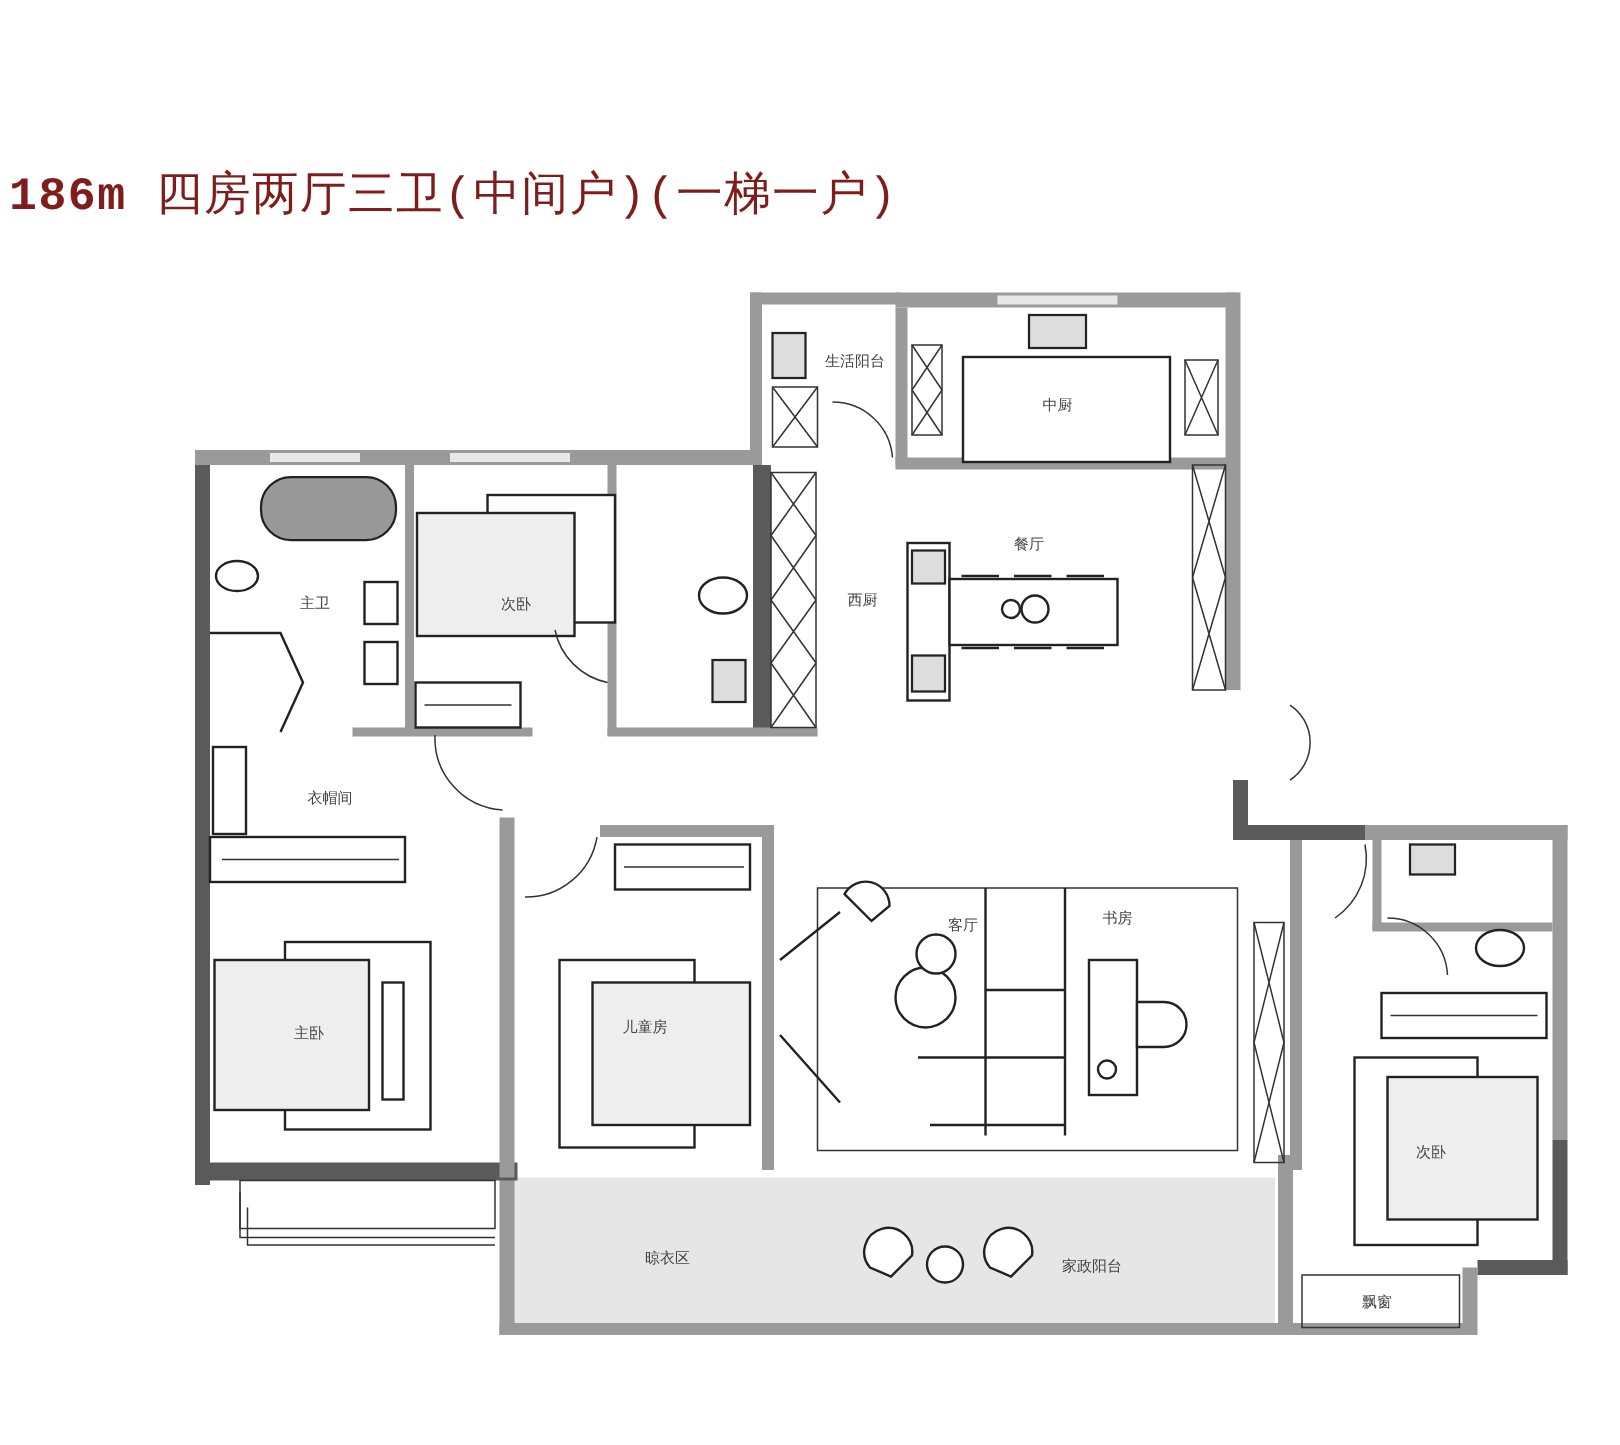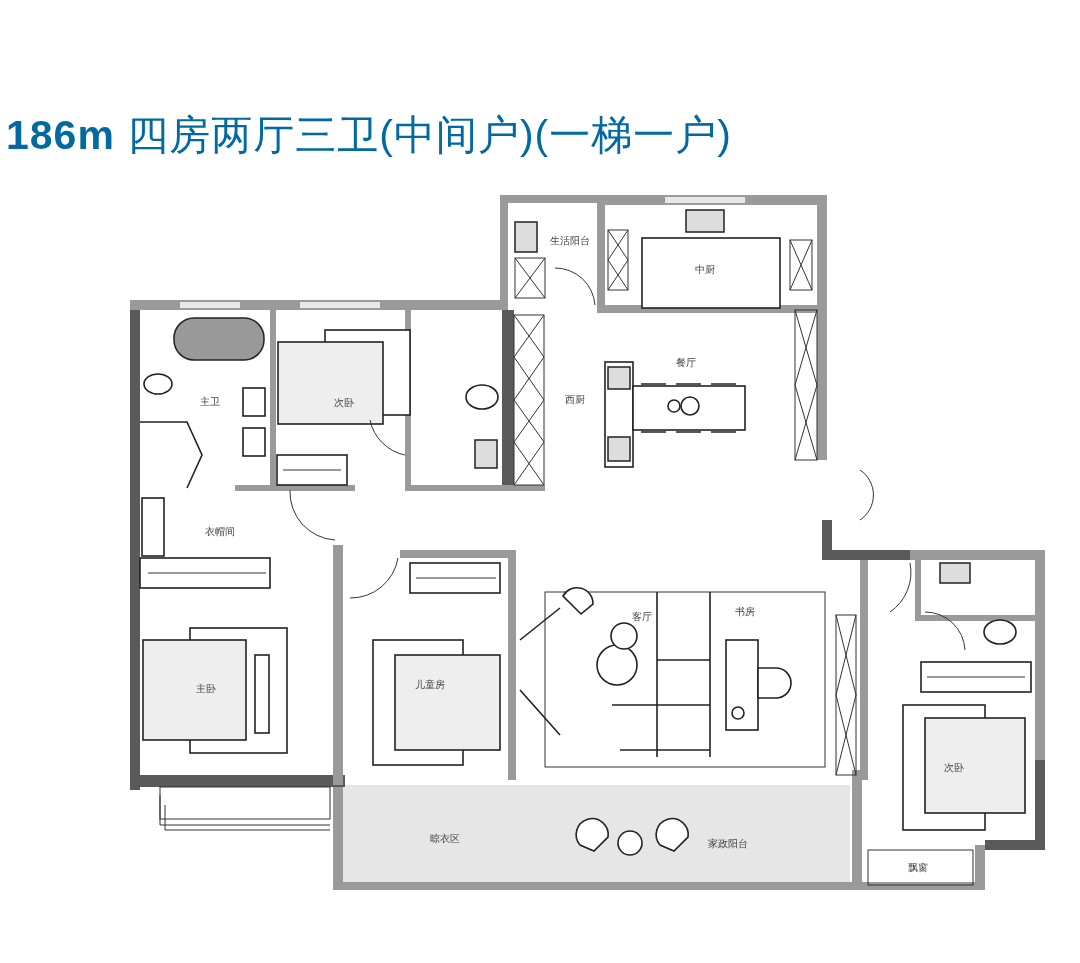--- a/index.html
+++ b/index.html
@@ -1,17 +1,17 @@
 <!DOCTYPE html>
 <html><head>
 <meta charset="utf-8">
 <style>
   html, body { margin:0; padding:0; background:#ffffff; }
   body { width:1080px; height:963px; position:relative; overflow:hidden; font-family:"DejaVu Serif", serif; }
-  .title { position:absolute; left:6px; top:108px; font-size:41px; color:#0369a1; letter-spacing:1px; white-space:nowrap; font-family:Liberation Sans, sans-serif; }
+  .title { position:absolute; left:6px; top:108px; font-size:31px; color:#7f1d1d; letter-spacing:1px; white-space:nowrap; font-family:Liberation Mono, monospace; }
   .title .area { font-weight:bold; }
   svg { position:absolute; left:0; top:0; }
   .lbl { font-family:"DejaVu Sans", sans-serif; font-size:10px; fill:#444; }
   .wall { fill:#5a5a5a; }
   .wallL { fill:#9a9a9a; }
   .ln { stroke:#222; stroke-width:1.6; fill:none; }
   .thin { stroke:#333; stroke-width:1; fill:none; }
   .furn { stroke:#222; stroke-width:1.6; fill:#fff; }
   .grey { fill:#ddd; stroke:#222; stroke-width:1.5; }
 </style>

